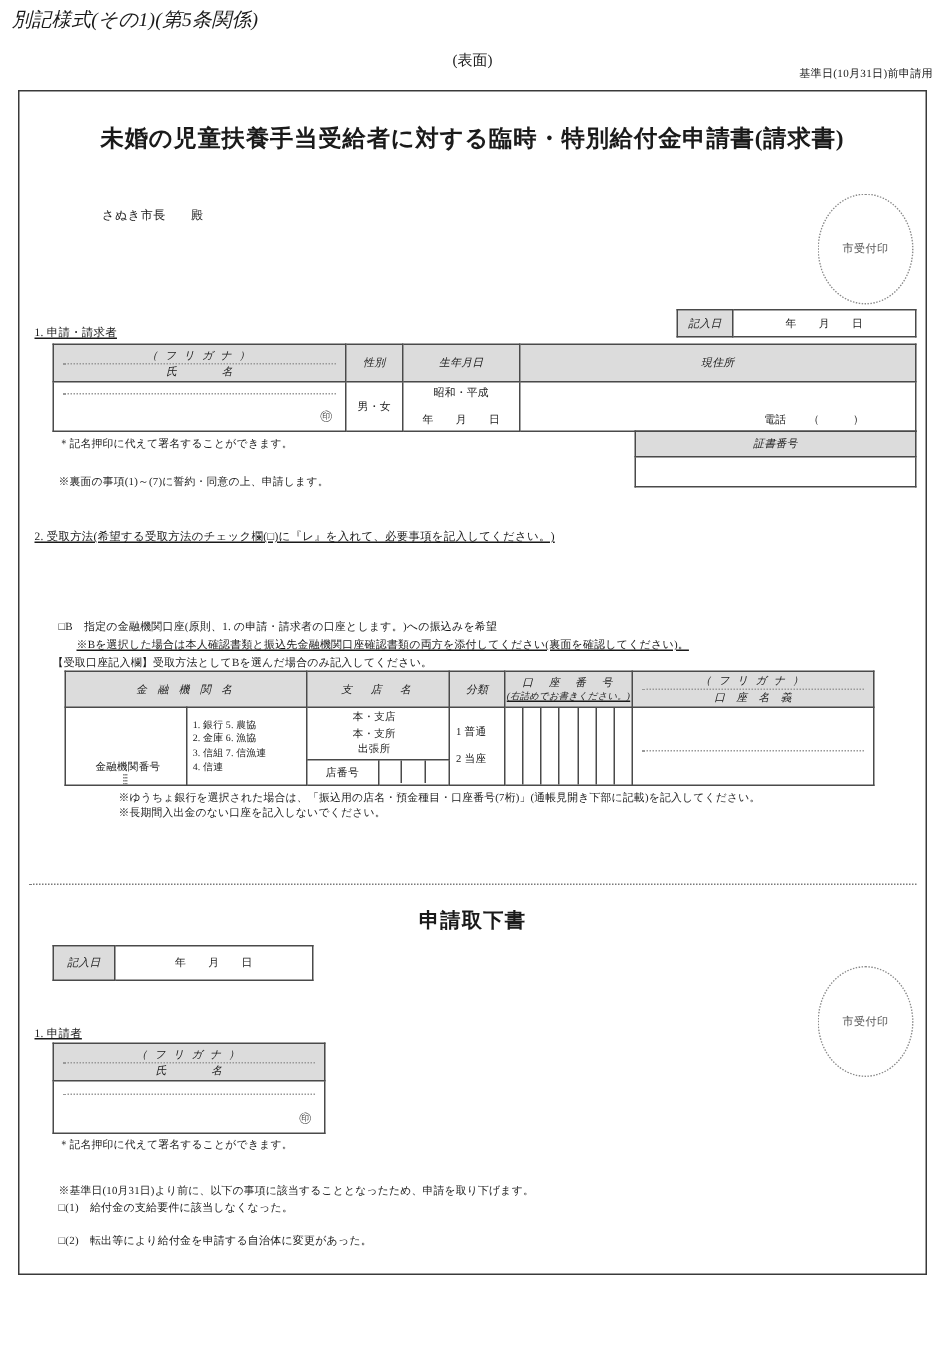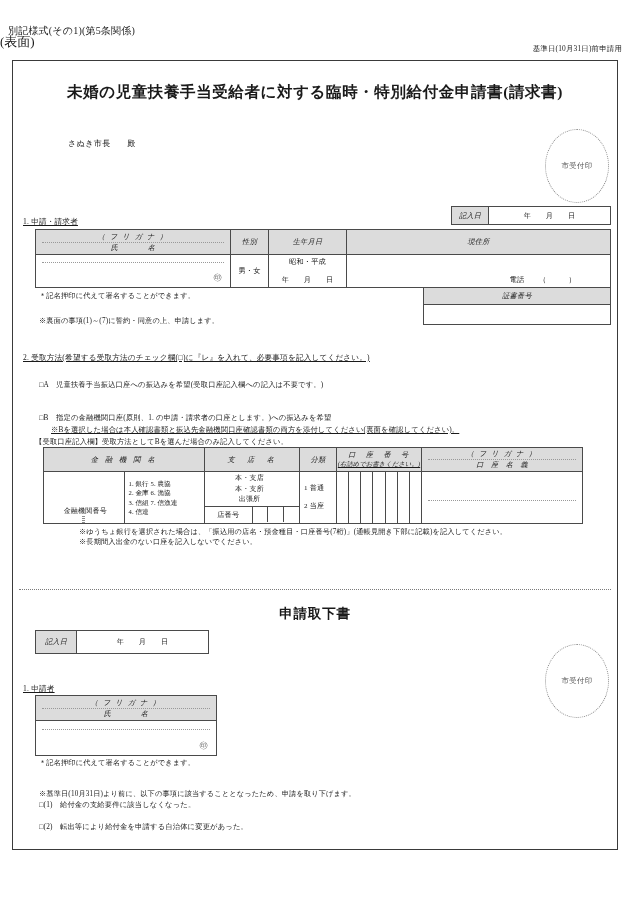--- a/index.html
+++ b/index.html
@@ -13,26 +13,26 @@
     position: relative;
     font-family: "Liberation Serif", "DejaVu Serif", serif;
     color: #1a1a1a;
     font-size: 7px;
     overflow: hidden;
   }
   .page { position: absolute; inset: 0; }
 
   
   .hdr-left {
-    position: absolute; left: 8px; top: 24px;
-    font-size: 10px; letter-spacing: .2px;
+    position: absolute; left: 8px; top: 4px;
+    font-size: 13px; letter-spacing: .2px; font-style: italic;
   }
   .hdr-center {
     position: absolute; left: 0; right: 0; top: 33px;
-    text-align: left; font-size: 13px;
+    text-align: center; font-size: 10px;
   }
   .hdr-right {
     position: absolute; right: 8px; top: 44px;
     font-size: 7.4px; letter-spacing: .2px;
   }
 
   
   .frame {
     position: absolute;
     left: 12px; top: 60px;
@@ -235,23 +235,20 @@
         <td class="wh" style="height:19px;"></td>
       </tr>
     </tbody>
       </table>
 
     <div class="note" style="left:26px; top:230px;">＊記名押印に代えて署名することができます。</div>
     <div class="note" style="left:26px; top:255px;">※裏面の事項(1)～(7)に誓約・同意の上、申請します。</div>
 
     <div class="seclabel" style="left:10px; top:292px;">2. 受取方法(希望する受取方法のチェック欄(□)に『レ』を入れて、必要事項を記入してください。)</div>
 
-    <div class="cbrow" style="left:26px; top:319px;">
-      <span>□A　児童扶養手当振込口座への振込みを希望(受取口座記入欄への記入は不要です。)</span>
-    </div>
 
     <div class="cbrow" style="left:26px; top:352px;">
       <span>□B　指定の金融機関口座(原則、1. の申請・請求者の口座とします。)への振込みを希望</span>
     </div>
     <div class="cbrow ul" style="left:38px; top:364px;">※Bを選択した場合は本人確認書類と振込先金融機関口座確認書類の両方を添付してください(裏面を確認してください)。</div>
     <div class="cbrow" style="left:22px; top:376px;">【受取口座記入欄】受取方法としてBを選んだ場合のみ記入してください。</div>
 
     <table class="grid" style="left:30px; top:386px; width:540px;">
 
       <tbody>

